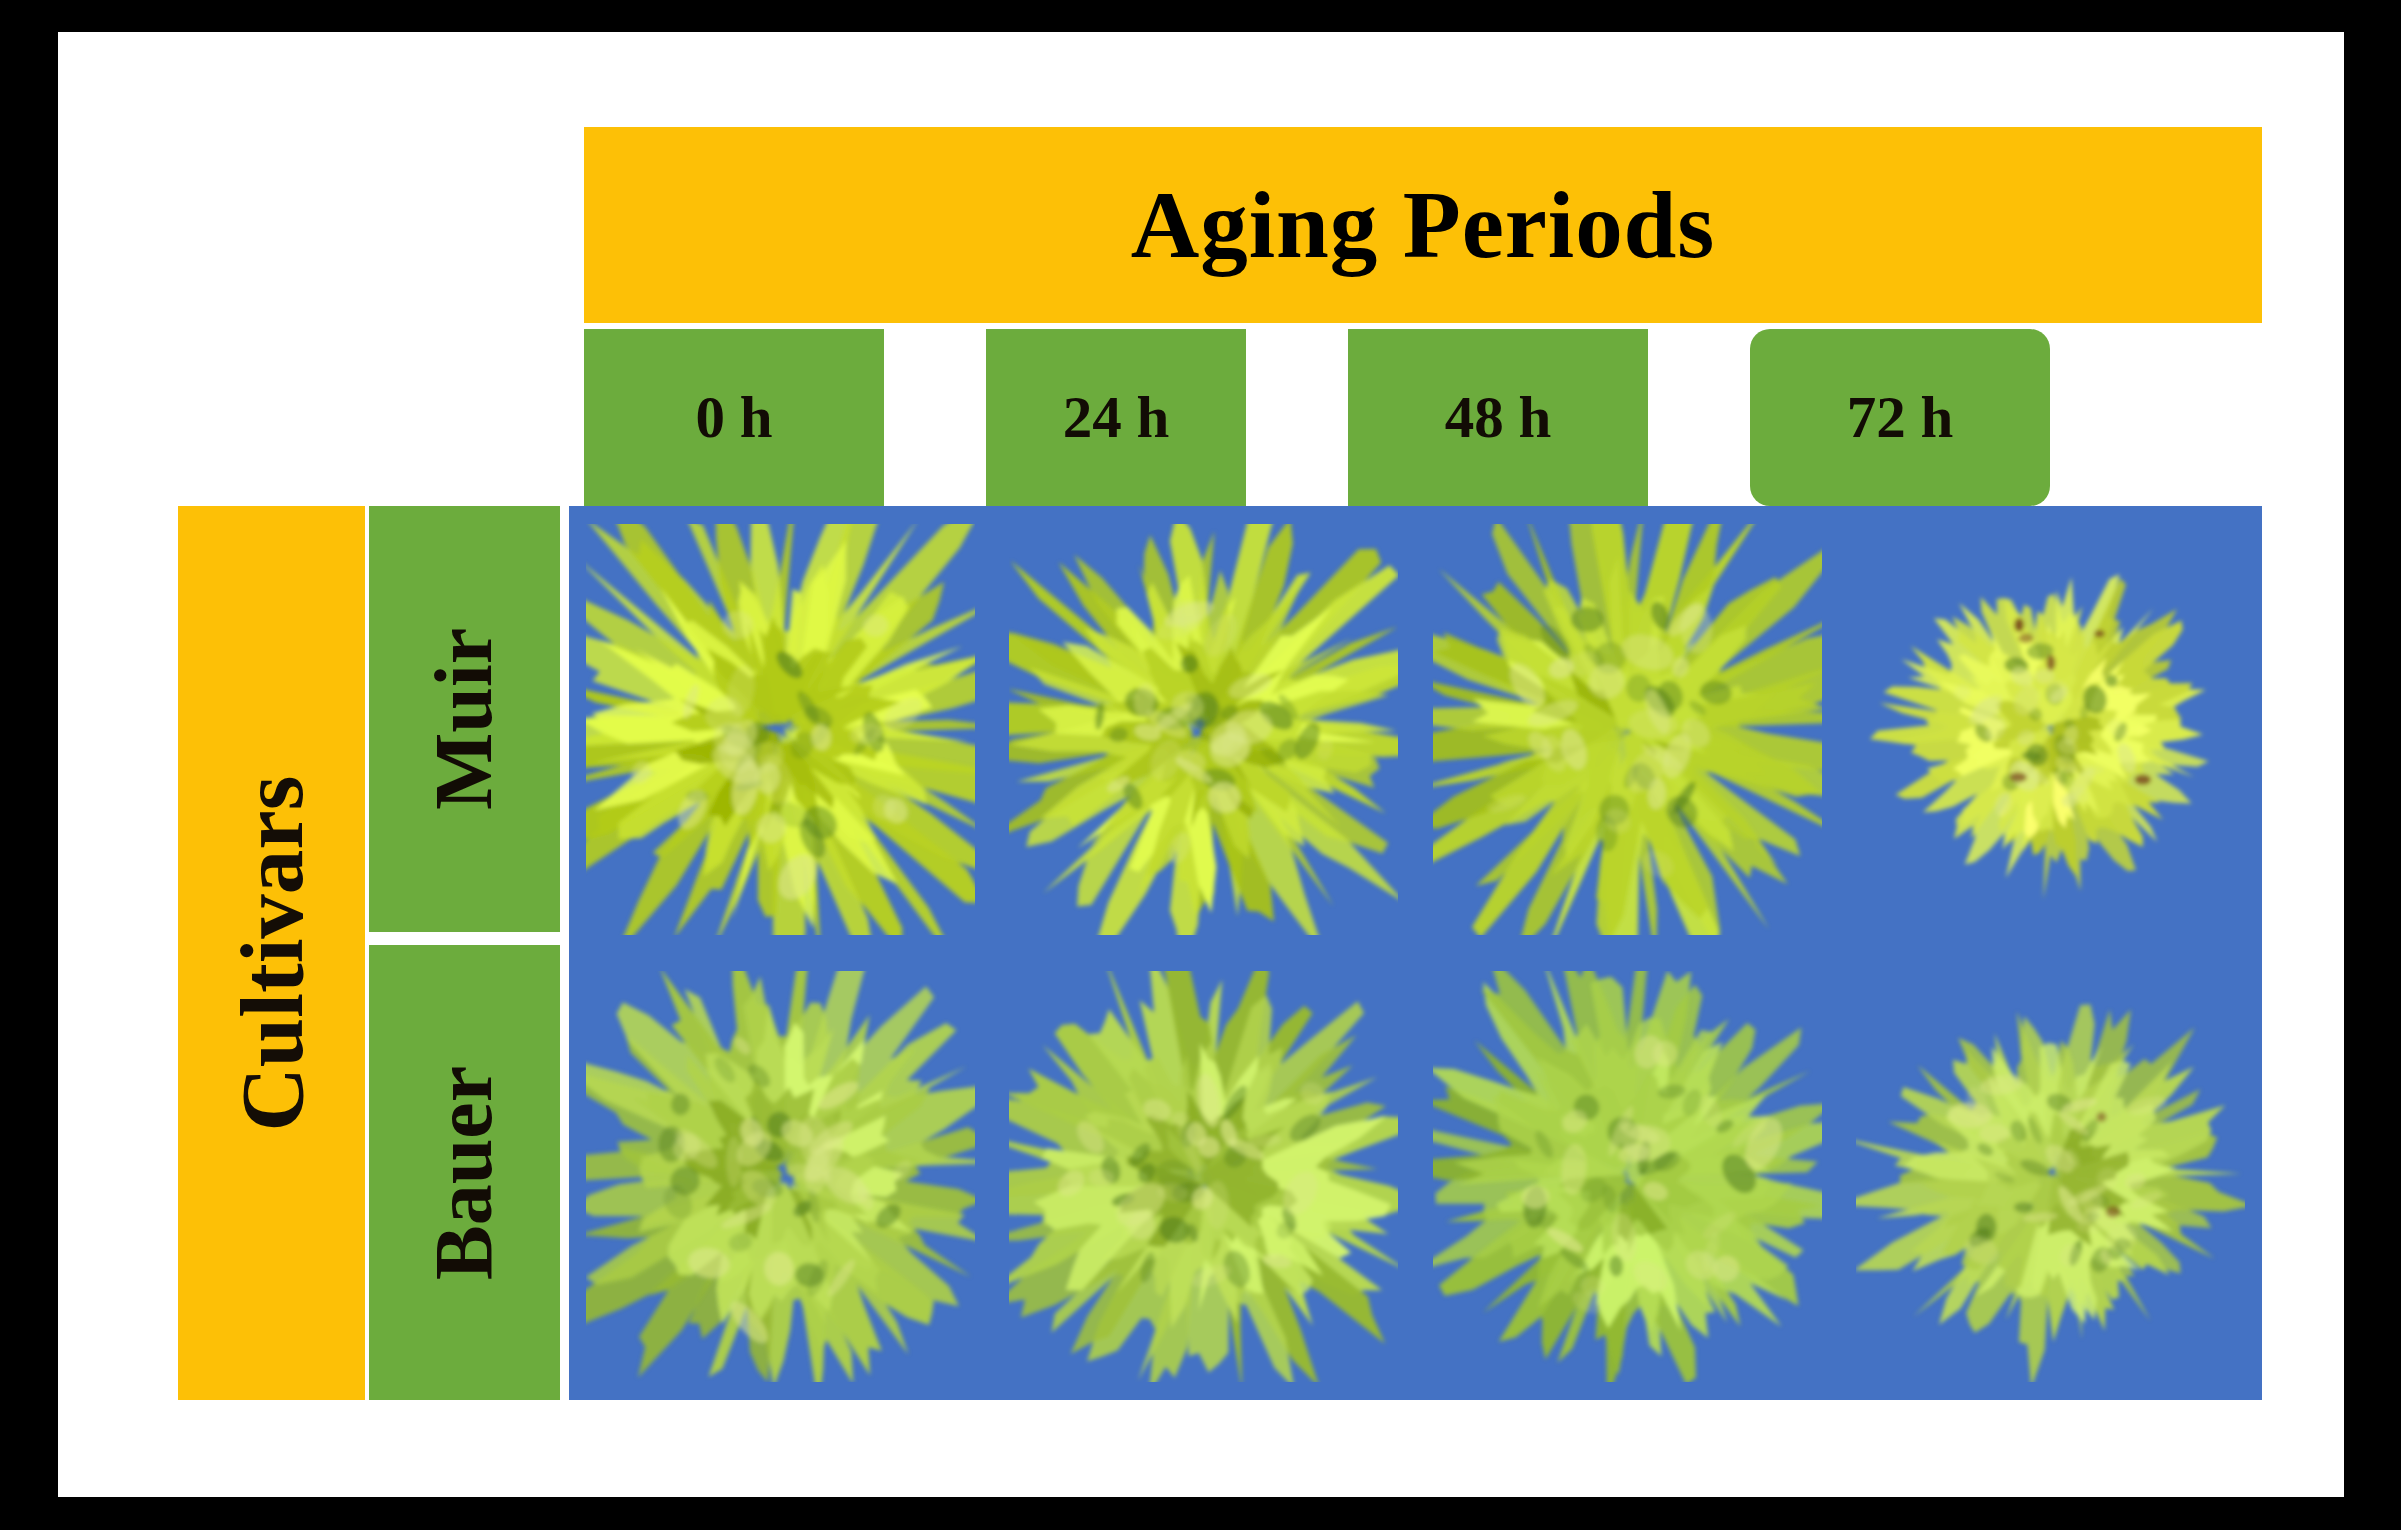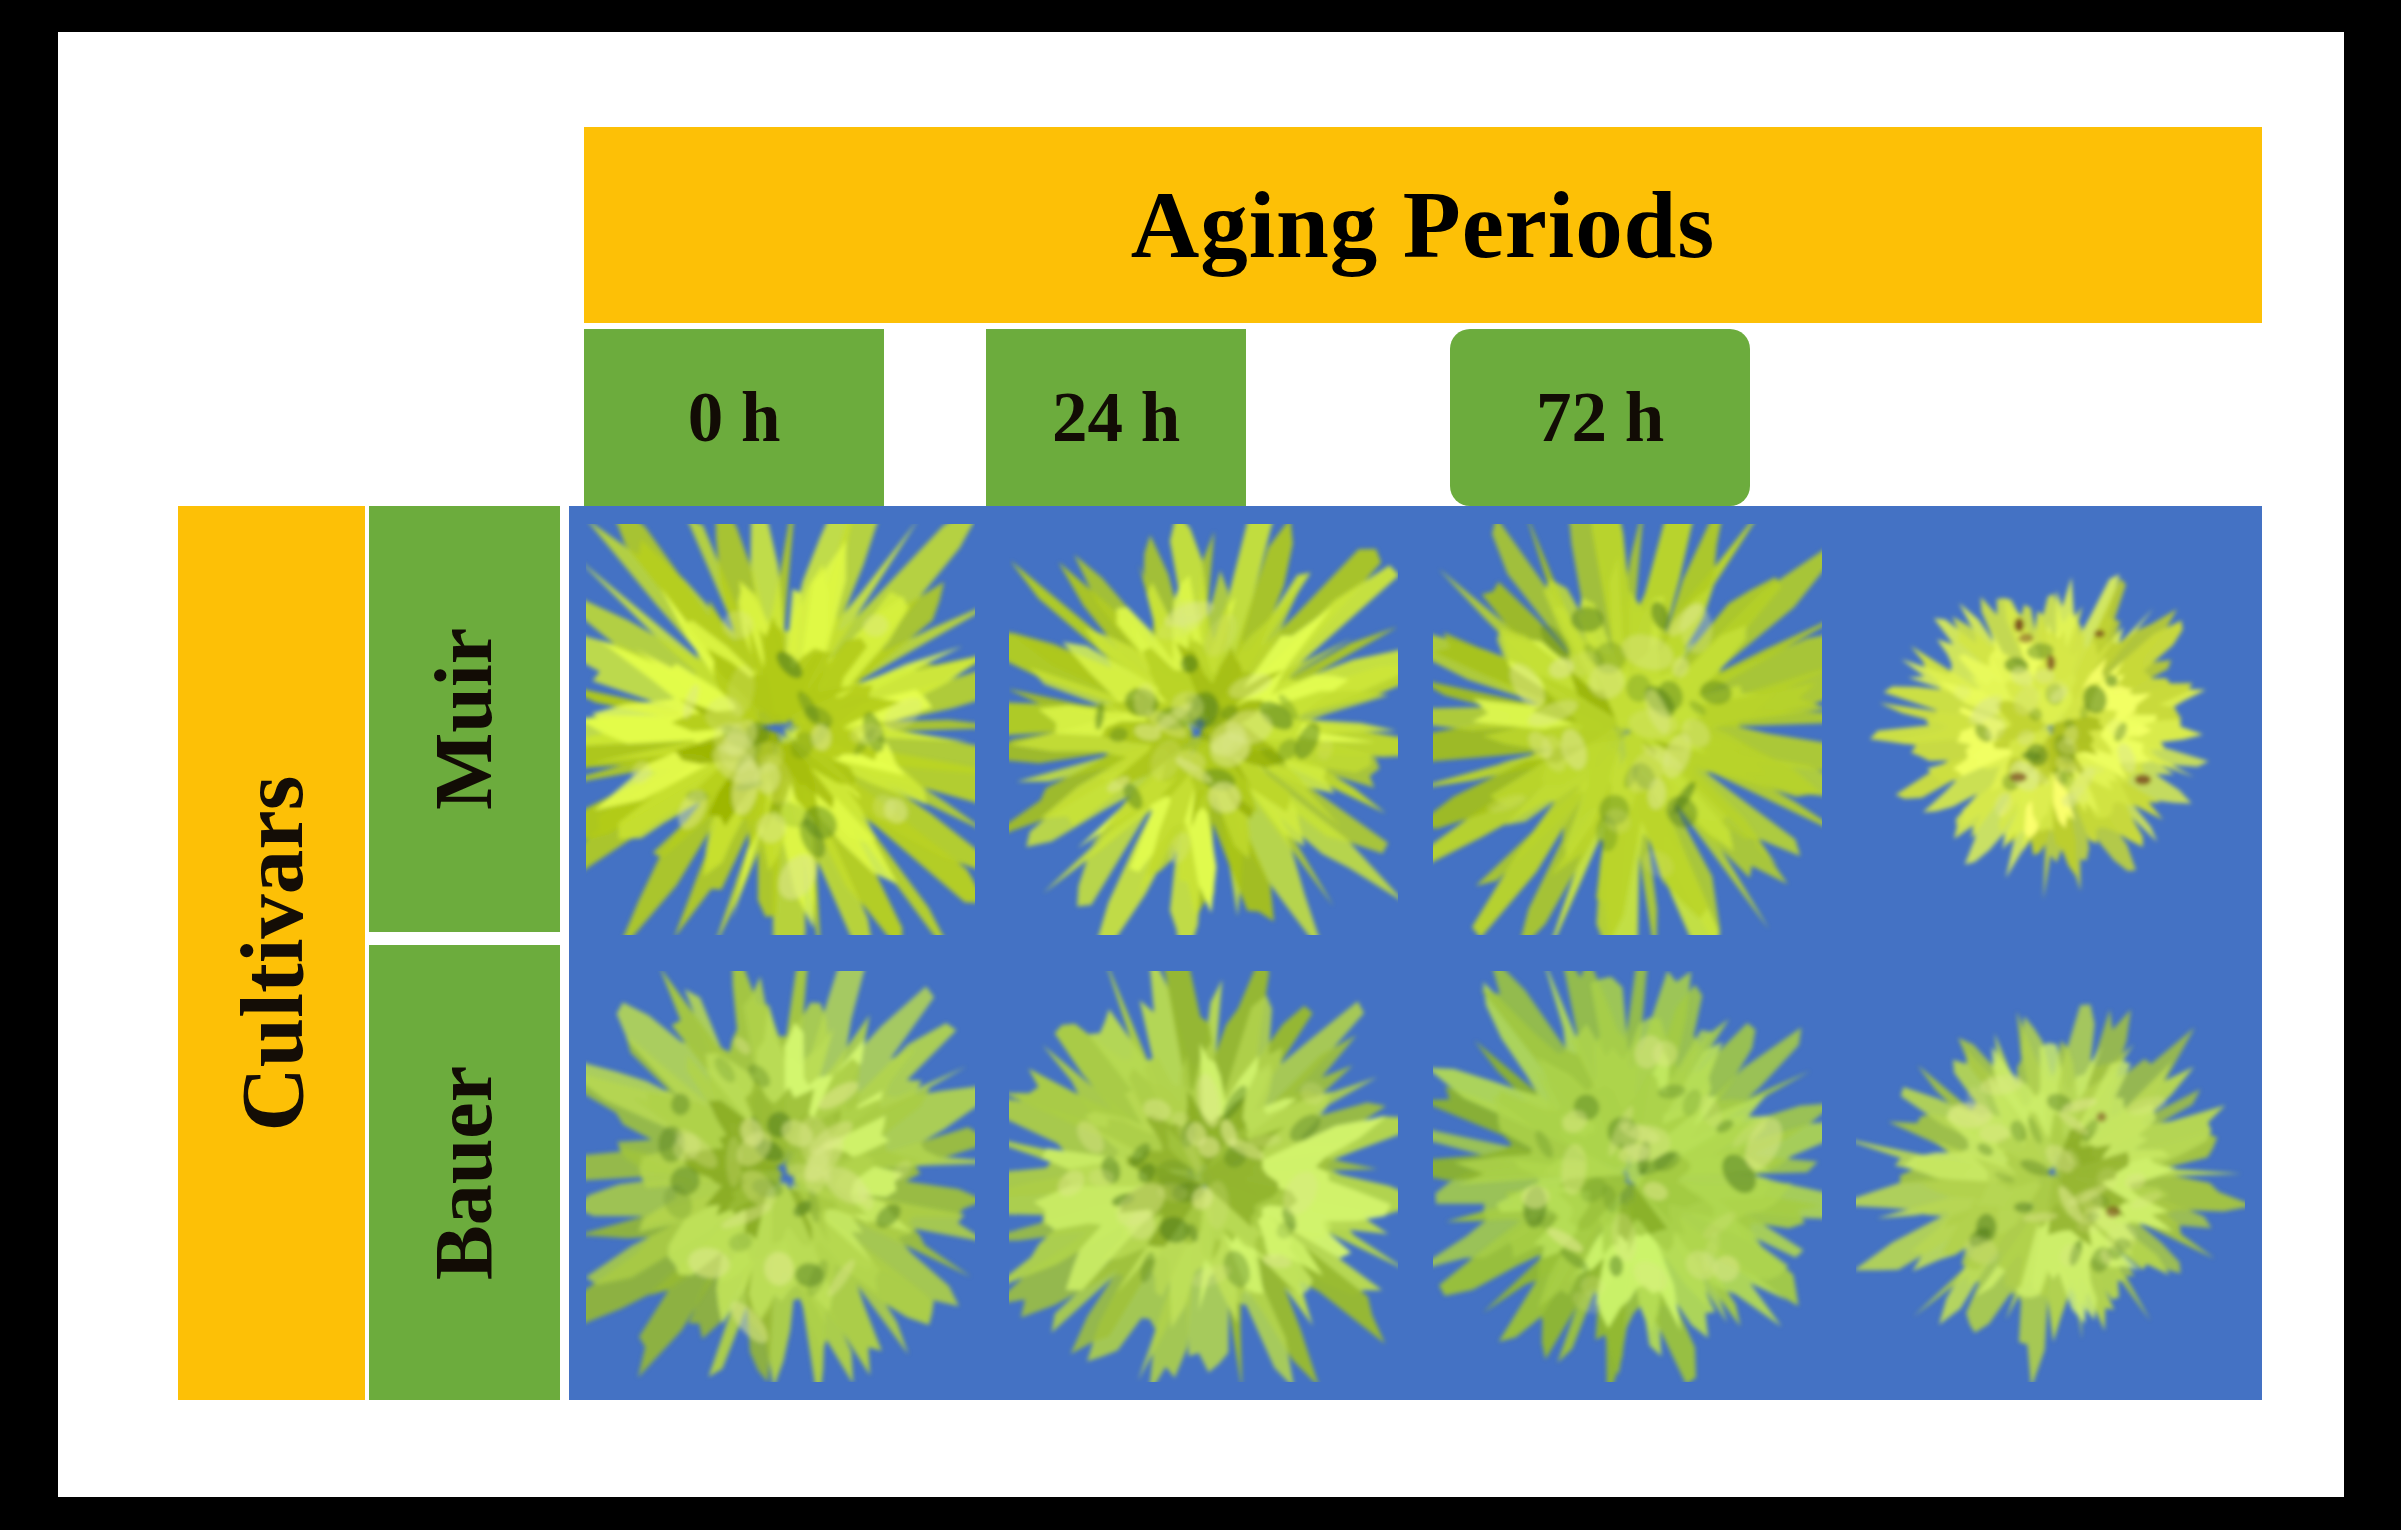--- a/index.html
+++ b/index.html
@@ -47,21 +47,21 @@
   }
   .time-cell{
     background:#6CAC3D;
     display:flex;align-items:center;justify-content:center;
     height:100%;
   }
   .time-gap{height:100%;background:#ffffff;}
   .time-cell .txt{
     font-family:"Liberation Serif",serif;
     font-weight:bold;
-    font-size:71px;
+    font-size:59px;
     color:#120c05;
     line-height:1;
   }
 
   
   .cultivar-bar{
     position:absolute;
     left:120px;top:474px;
     width:187px;height:894px;
     background:#FDC006;
@@ -128,20 +128,23 @@
 
     <div class="time-row" id="time-row">
         <div class="time-cell" style="width: 300px;">
           <span class="txt">0 h</span>
         </div>
         <div class="time-gap" style="width: 102px;"></div>
         <div class="time-cell" style="width: 260px;">
           <span class="txt">24 h</span>
         </div>
         <div class="time-gap" style="width: 102px;"></div>
+        <div class="time-cell" style="width: 300px;">
+          <span class="txt">48 h</span>
+        </div>
         <div class="time-gap" style="width: 102px;"></div>
         <div class="time-cell" style="width: 300px; border-radius: 20px;">
           <span class="txt">72 h</span>
         </div>
       </div>
 
     <div class="cultivar-bar">
       <span class="txt">Cultivars</span>
     </div>
 

